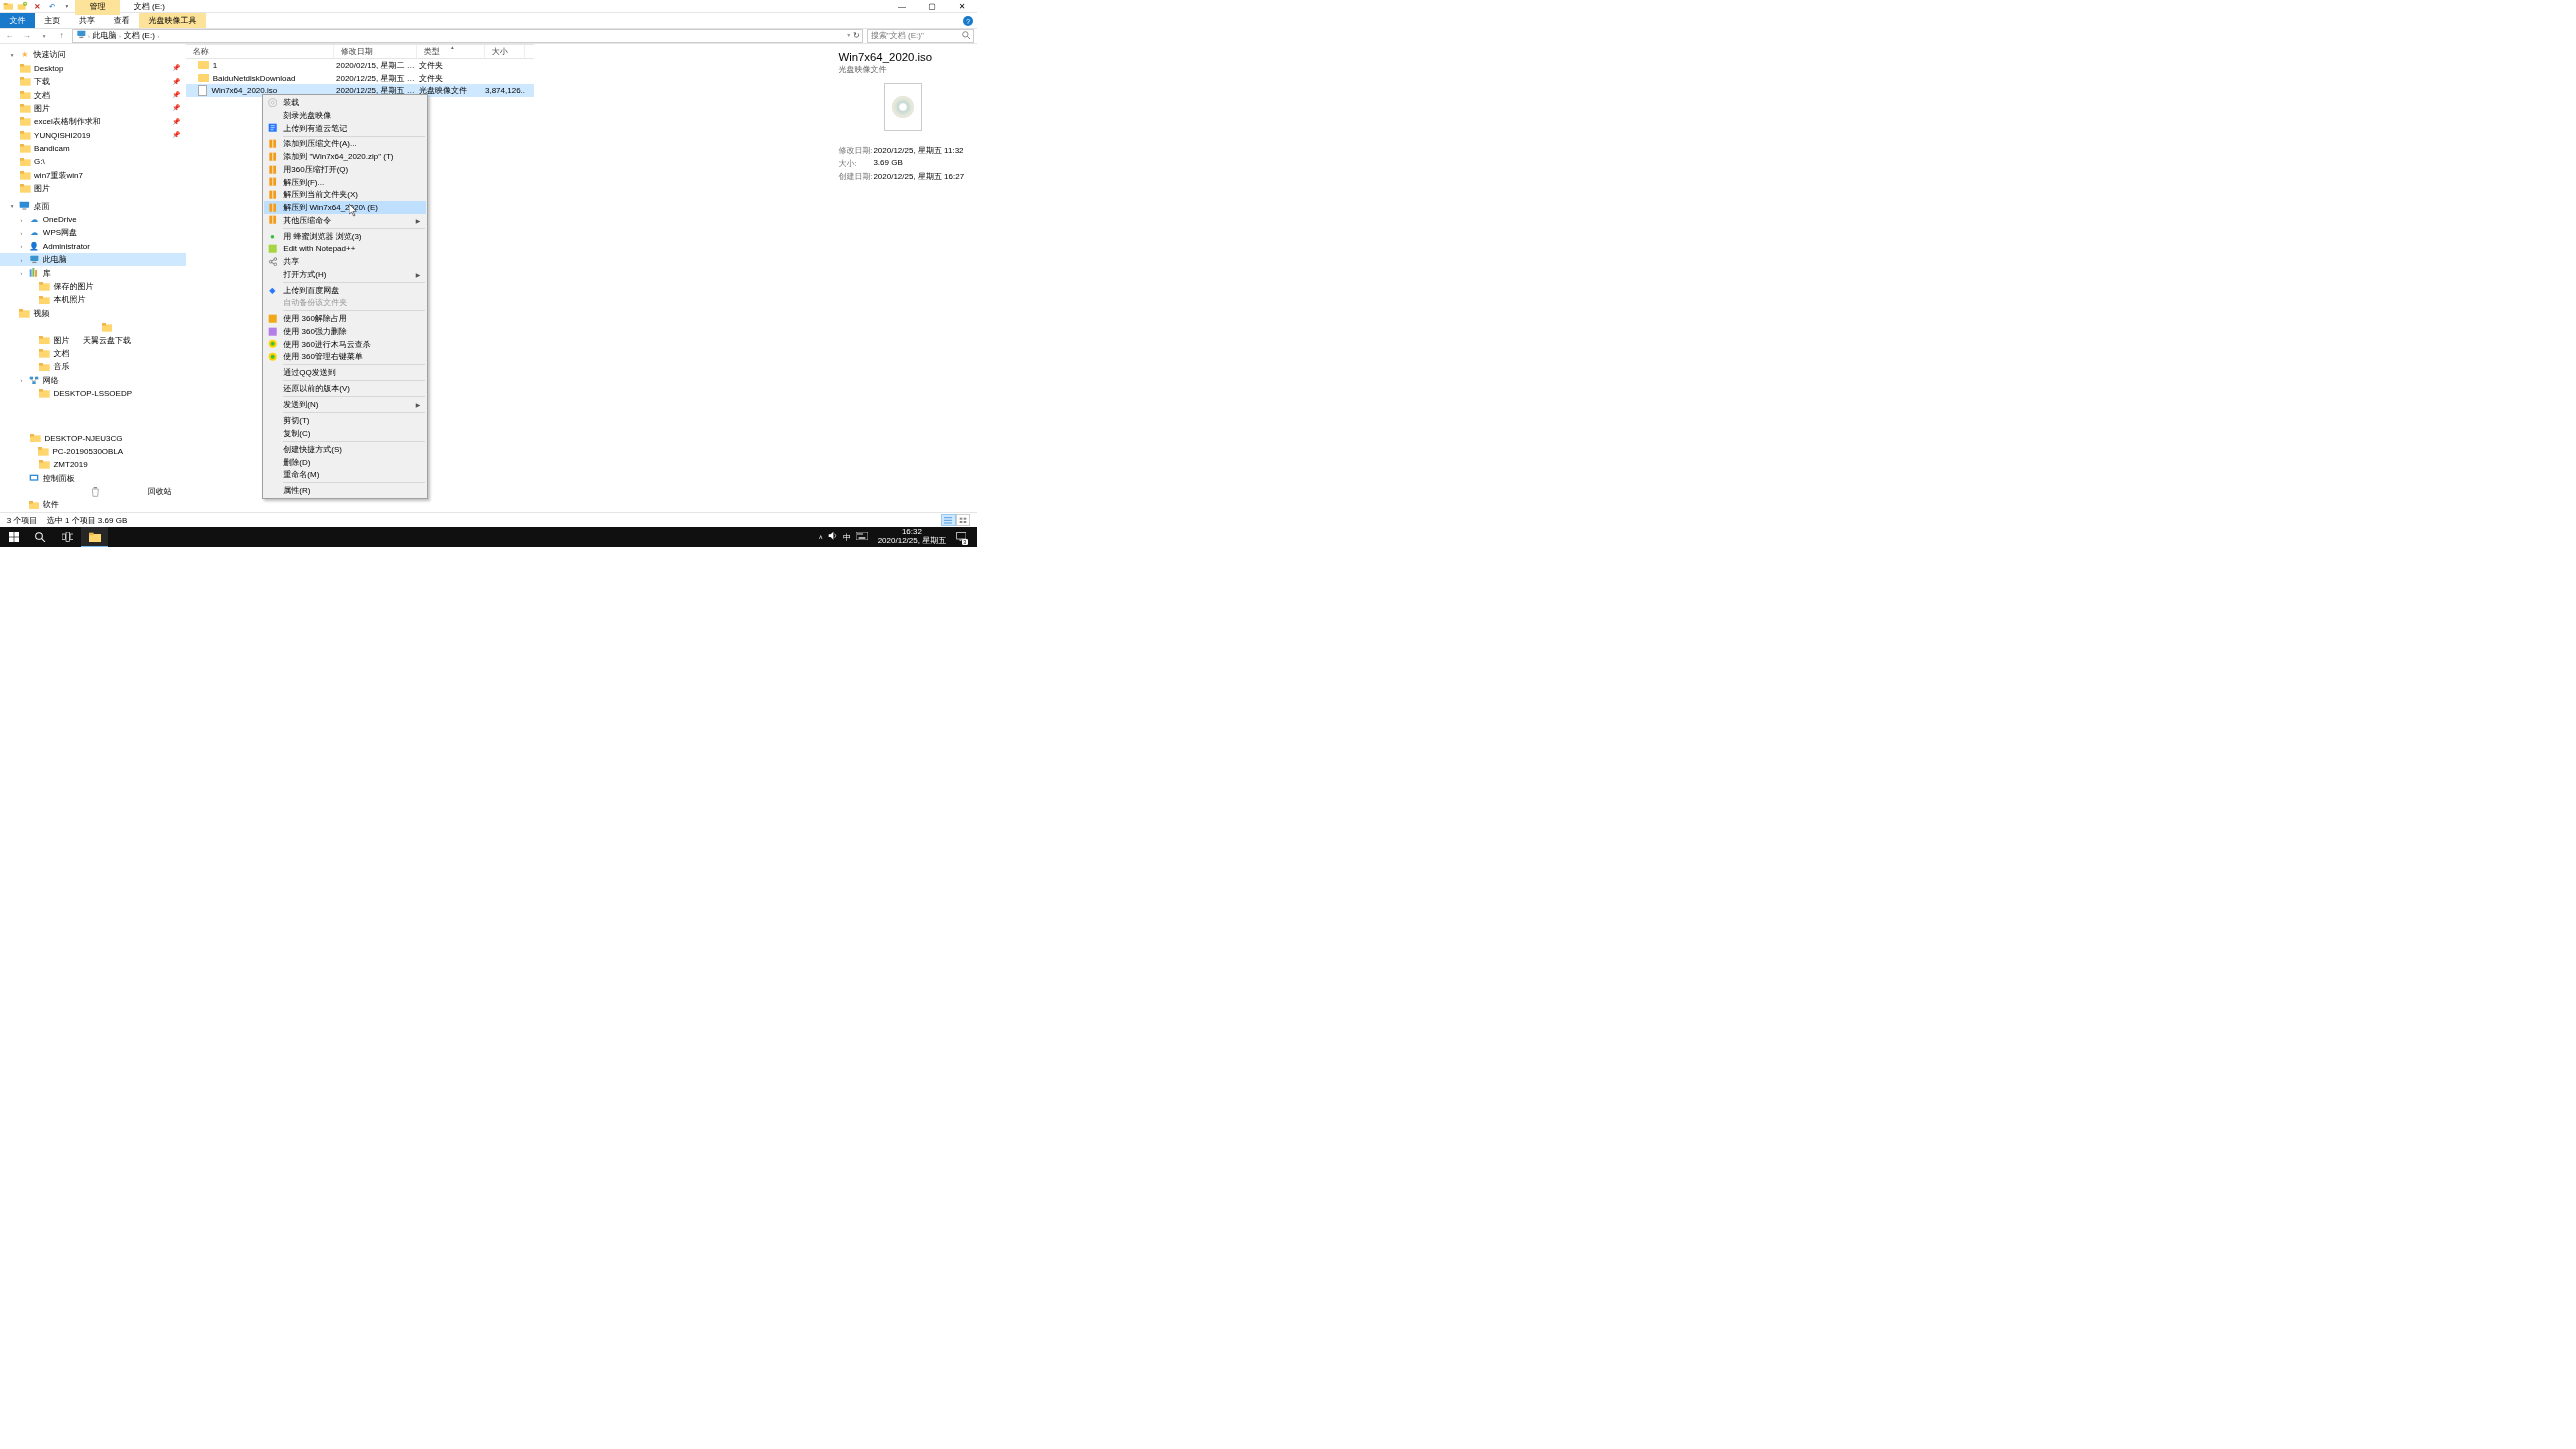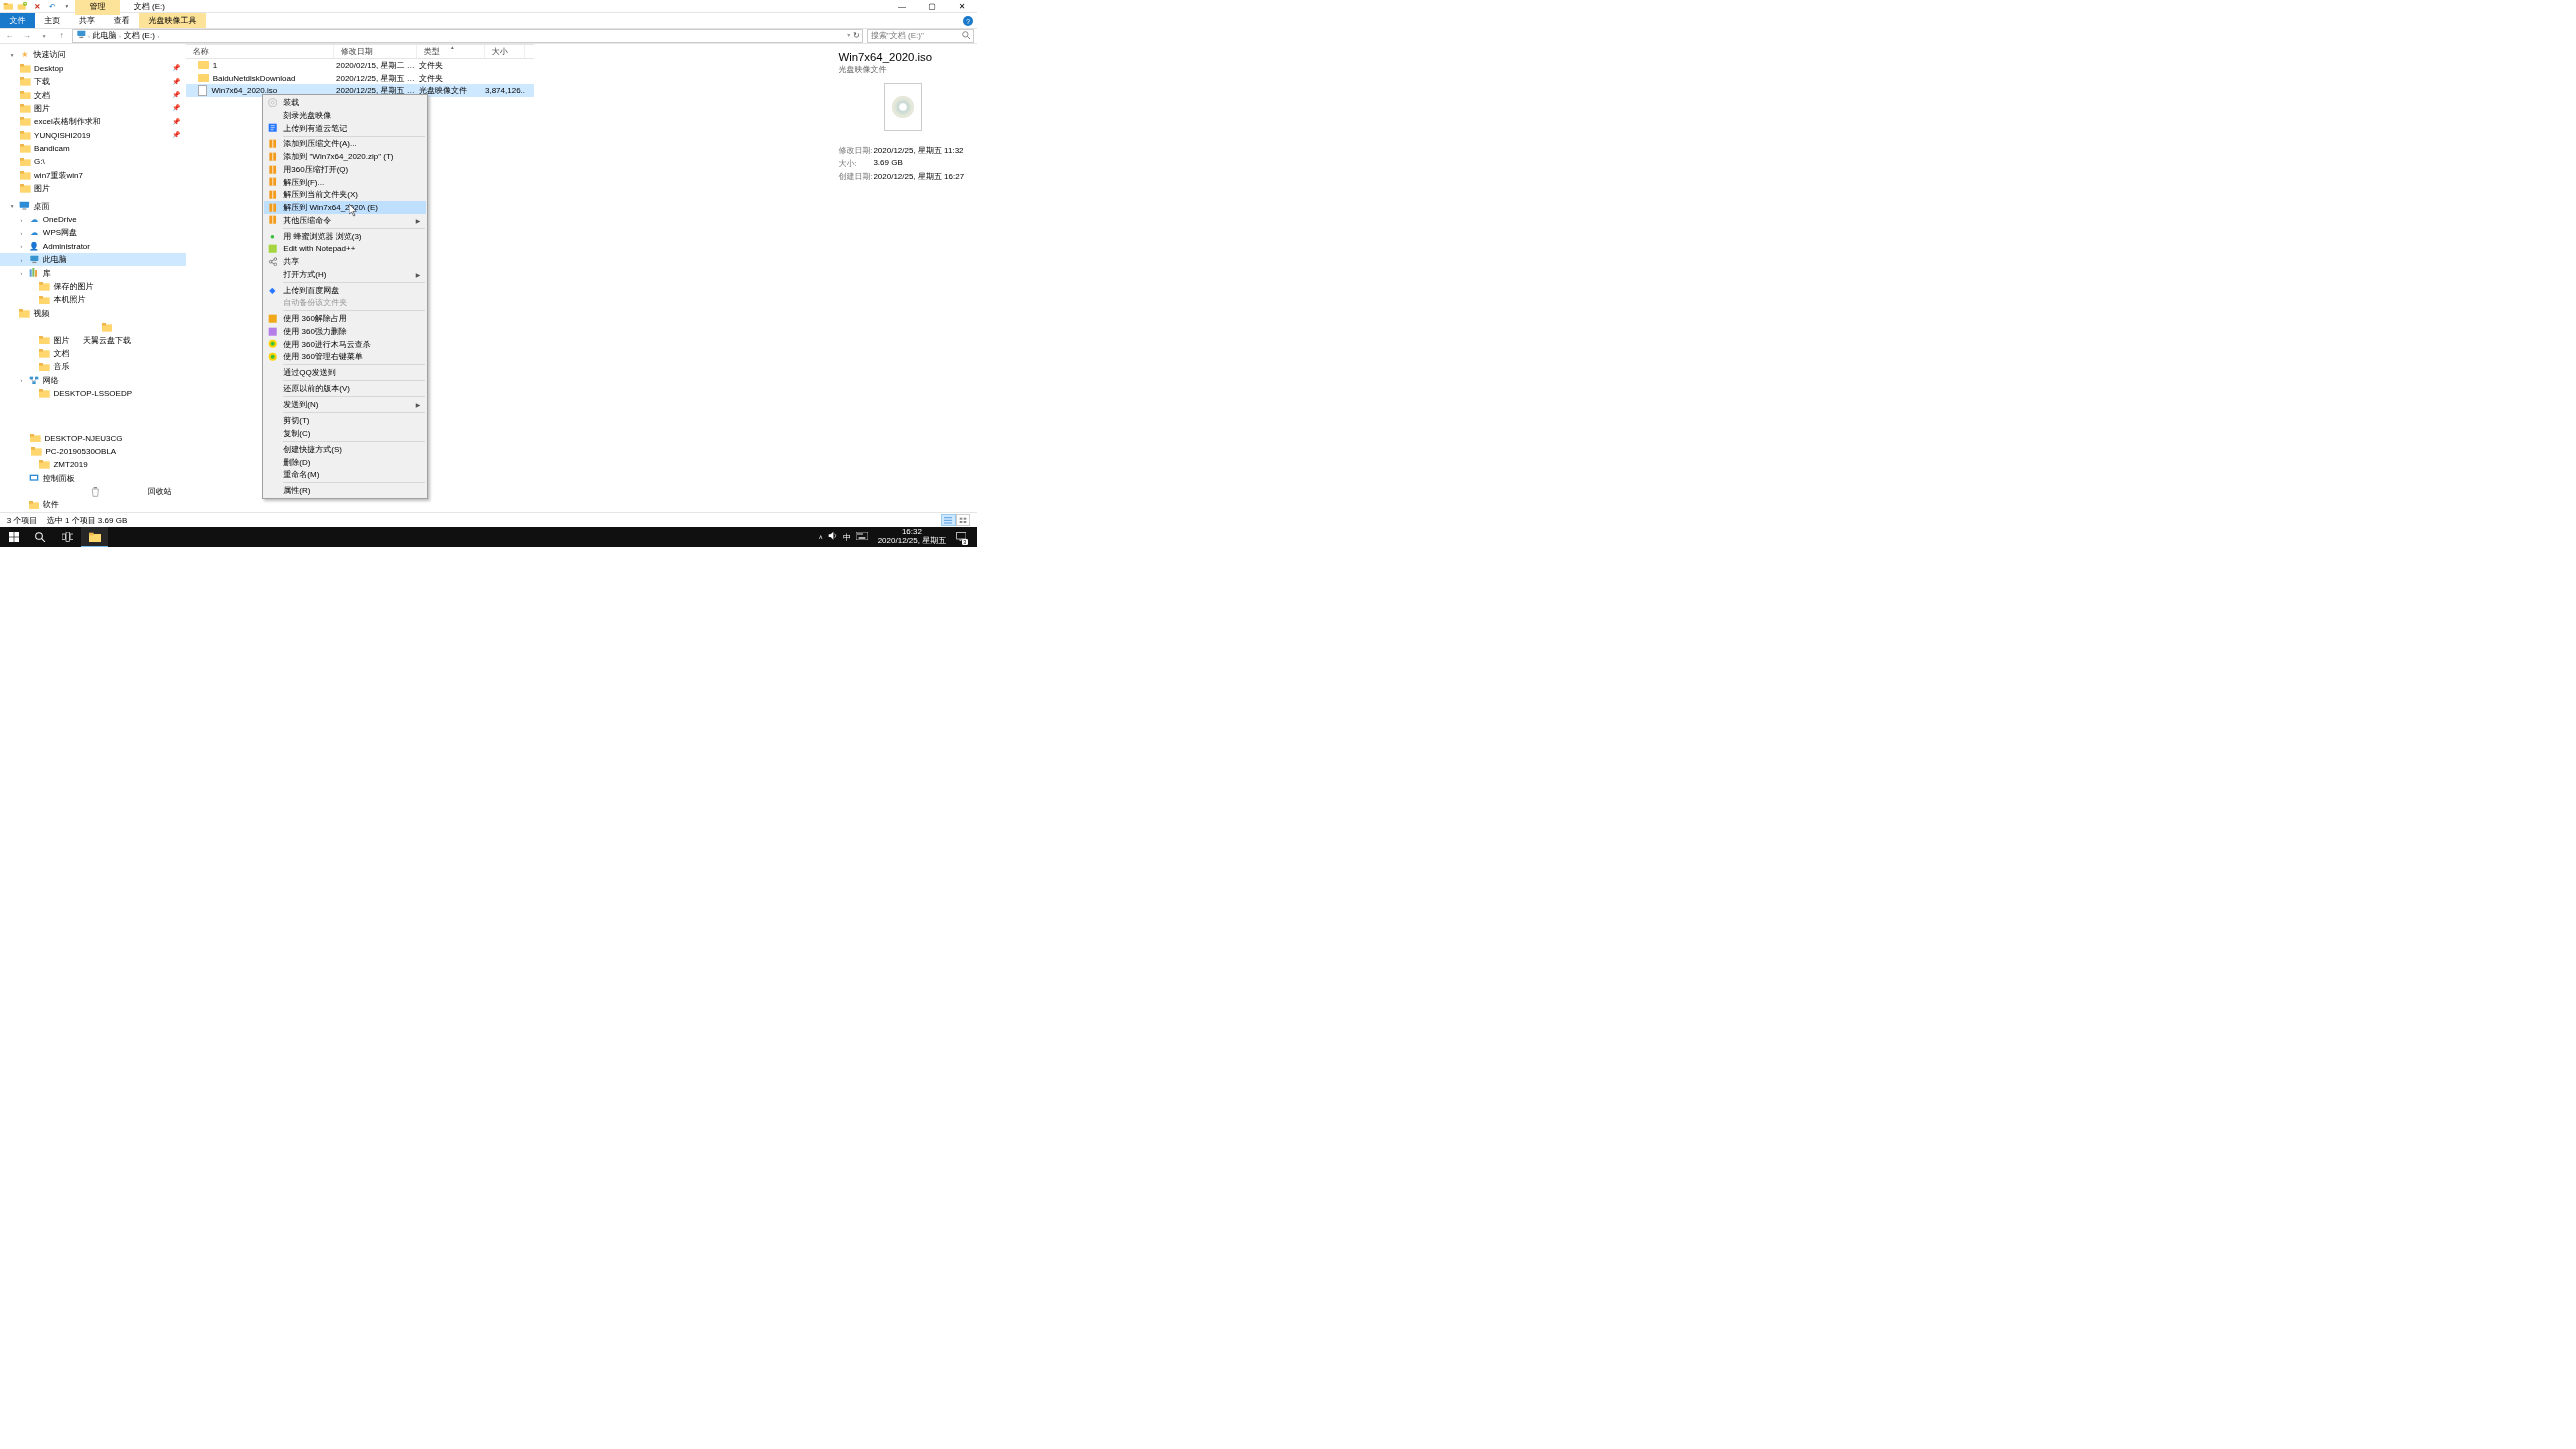--- a/index.html
+++ b/index.html
@@ -410,21 +410,21 @@
         <div class="tree-item" style="padding-left: 19px; margin-top: 31px;">
           <span class="chev"></span>
           <span class="ic">
             <svg width="10.7" height="8.7" viewBox="0 0 16 13">
               <rect x="0" y="2" width="16" height="11" fill="#ffd66e"></rect>
               <rect x="0" y="0" width="6" height="4" fill="#efb74b"></rect>
             </svg>
           </span>
           <span>DESKTOP-NJEU3CG</span>
         </div>
-        <div class="tree-item" style="padding-left: 20px;">
+        <div class="tree-item" style="padding-left: 27px;">
           <span class="chev"></span>
           <span class="ic">
             <svg width="10.7" height="8.7" viewBox="0 0 16 13">
               <rect x="0" y="2" width="16" height="11" fill="#ffd66e"></rect>
               <rect x="0" y="0" width="6" height="4" fill="#efb74b"></rect>
             </svg>
           </span>
           <span>PC-20190530OBLA</span>
         </div>
         <div class="tree-item" style="padding-left: 28px;">

